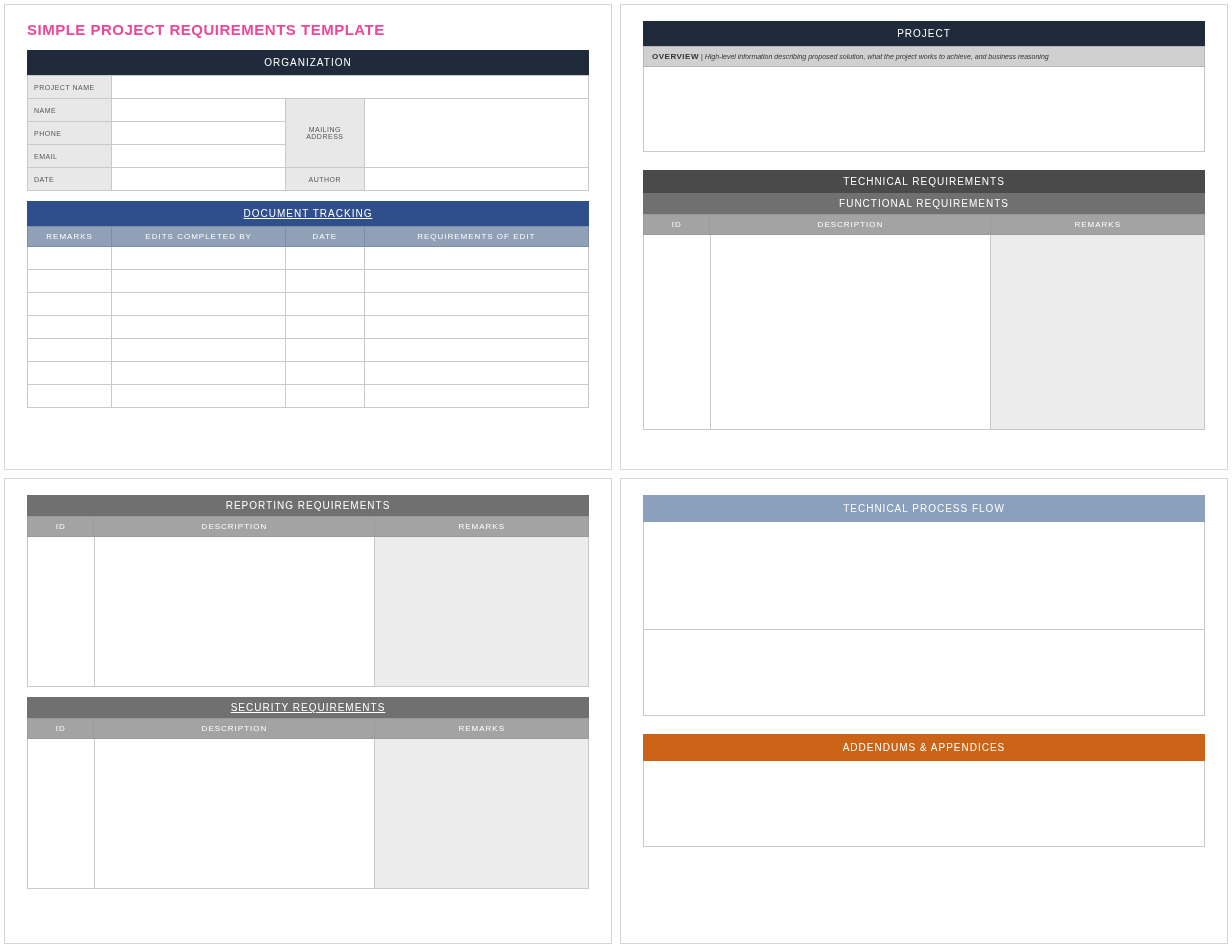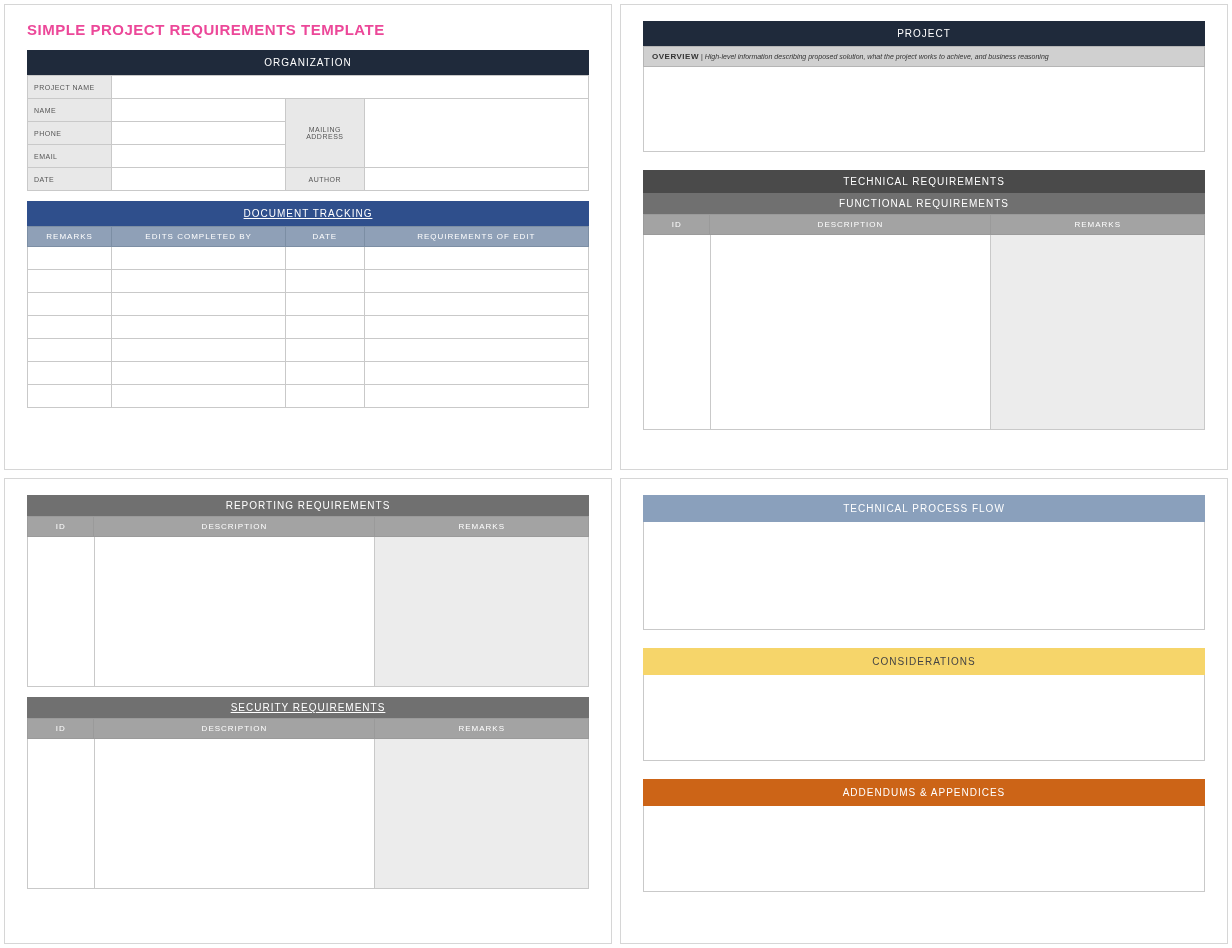--- a/index.html
+++ b/index.html
@@ -296,20 +296,19 @@
       <div class="c1"></div>
         <div class="c2"></div>
         <div class="c3"></div>
     </div>
   </div>
 
   <div class="panel">
     <div class="hdr-soft">TECHNICAL PROCESS FLOW</div>
     <div class="box-body" style="height:108px"></div>
 
-    <div class="hdr-yellow mt-18">CONSIDERATIONS</div>
     <div class="box-body" style="height:86px"></div>
 
     <div class="hdr-orange mt-18">ADDENDUMS &amp; APPENDICES</div>
     <div class="box-body" style="height:86px"></div>
   </div>
 
 </div>
 
 </body></html>

